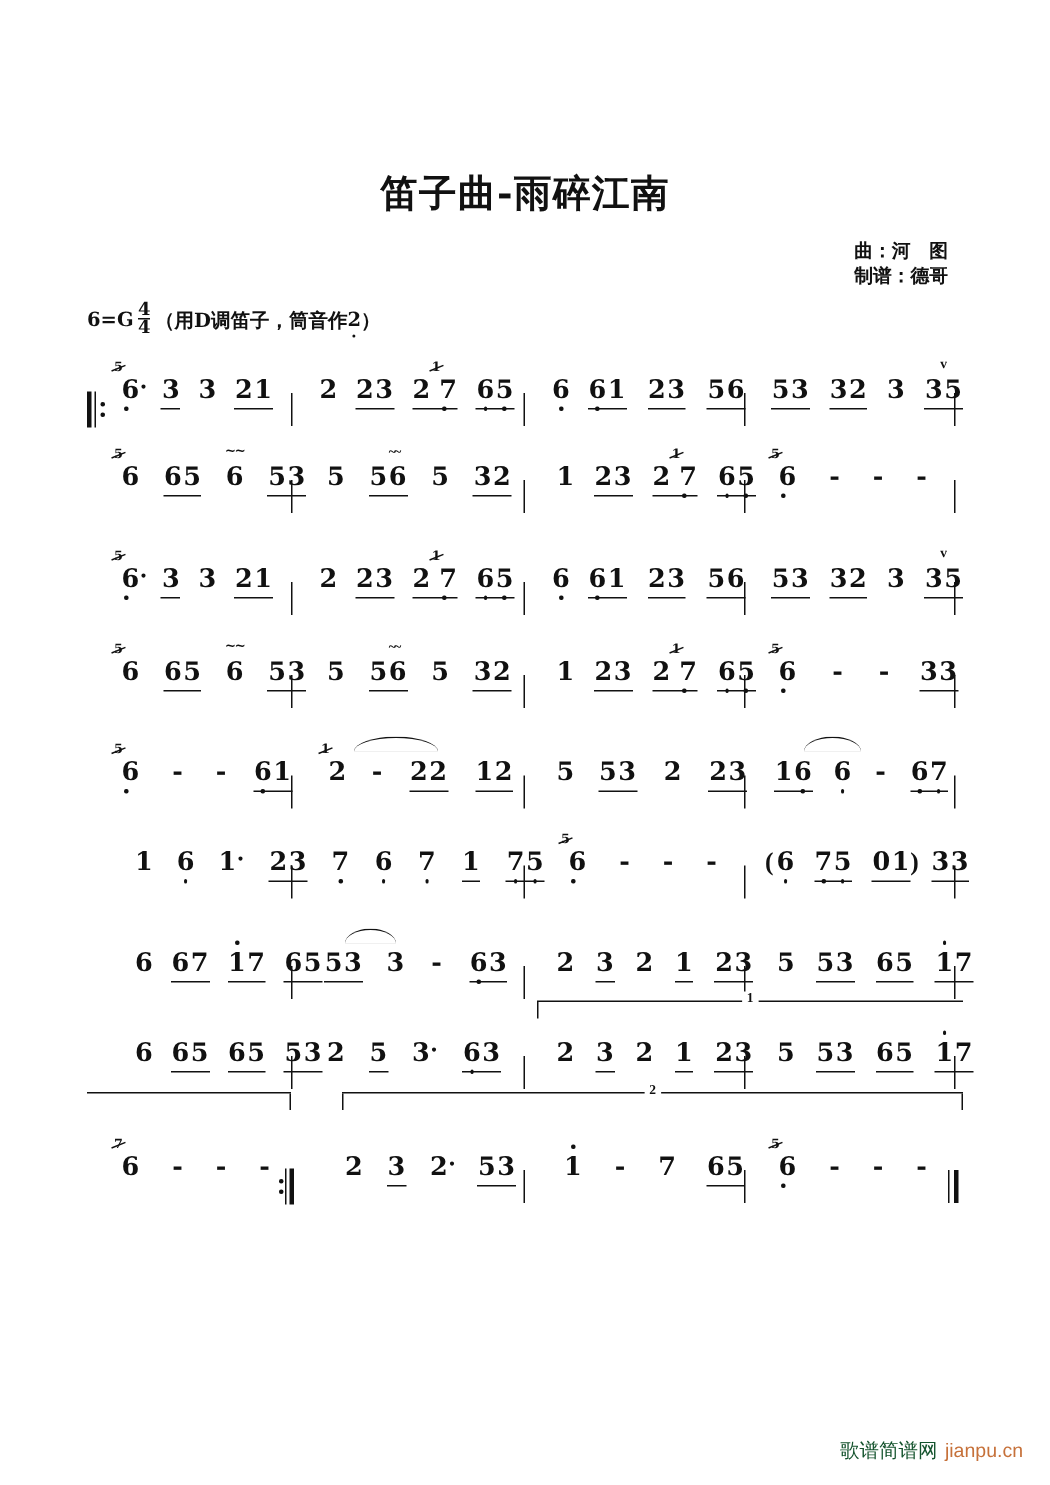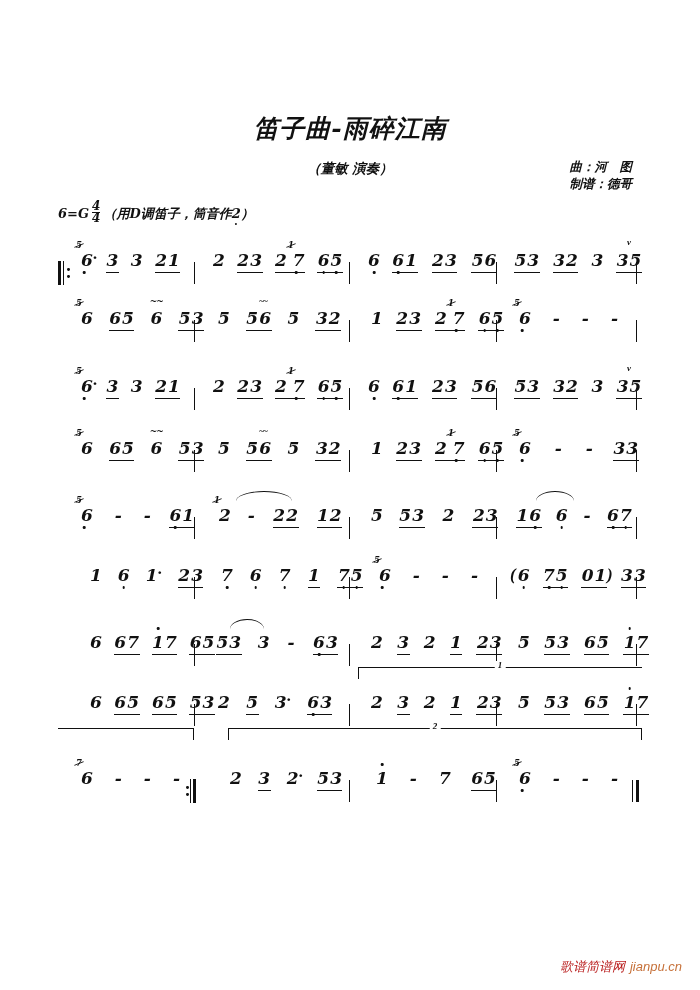--- a/index.html
+++ b/index.html
@@ -1,21 +1,21 @@
 <!DOCTYPE html>
 <html><head>
 <meta charset="utf-8">
 <style>
   html,body{margin:0;padding:0;}
   body{
     width:700px;height:990px;background:#ffffff;
     font-family:"Liberation Serif","DejaVu Serif",serif;
     color:#111;position:relative;overflow:hidden;
   }
-  .sheet{position:relative;width:700px;height:988px;font-style:italic;}
+  .sheet{position:relative;width:700px;height:988px;}
 
   
   .title{
     position:absolute;left:0;right:0;top:112px;text-align:center;
     font-size:25px;font-weight:700;letter-spacing:1px;
     font-family:"DejaVu Serif","Liberation Serif",serif;
   }
   .subtitle{
     position:absolute;left:0;right:0;top:160px;text-align:center;
     font-size:13.5px;font-weight:700;
@@ -133,30 +133,29 @@
     background:#fff;padding:0 3px;font-size:9px;font-weight:700;line-height:9px;
   }
 
   
   .paren{font-size:17px;font-weight:700;line-height:20px;display:inline-block;}
 
   
   .watermark{
     position:absolute;right:18px;bottom:12px;display:flex;align-items:baseline;gap:5px;
   }
-  .watermark .cn{font-size:13px;color:#b91c1c;font-family:"DejaVu Serif","Liberation Serif",serif;}
+  .watermark .cn{font-size:13px;color:#14532d;font-family:"DejaVu Serif","Liberation Serif",serif;}
   .watermark .en{font-size:13px;color:#c6713a;font-family:"Liberation Sans",sans-serif;}
 </style>
 </head>
 <body>
 
 <div class="sheet">
 
   <div class="title">笛子曲-雨碎江南</div>
-  <div class="subtitle">（董敏 演奏）</div>
 
   <div class="credits">
     <div>曲：河　图</div>
     <div>制谱：德哥</div>
   </div>
 
   <div class="keyline">
     <span class="kq">6=G</span>
     <span class="meter">
       <span class="num">4</span>

